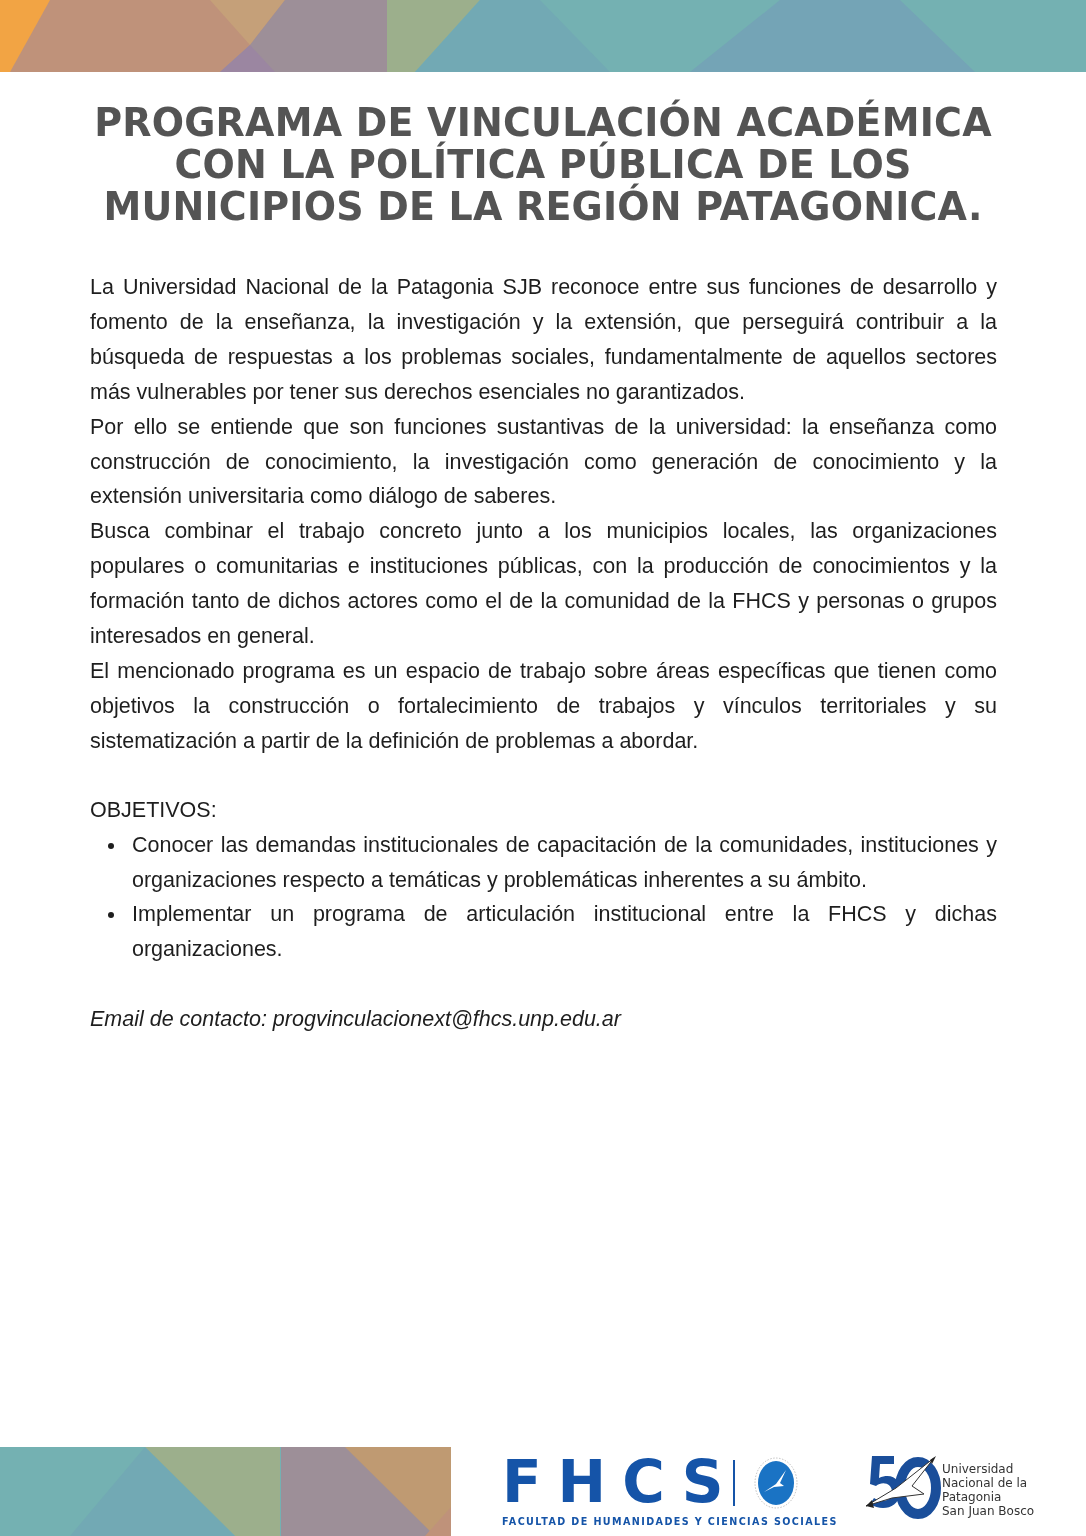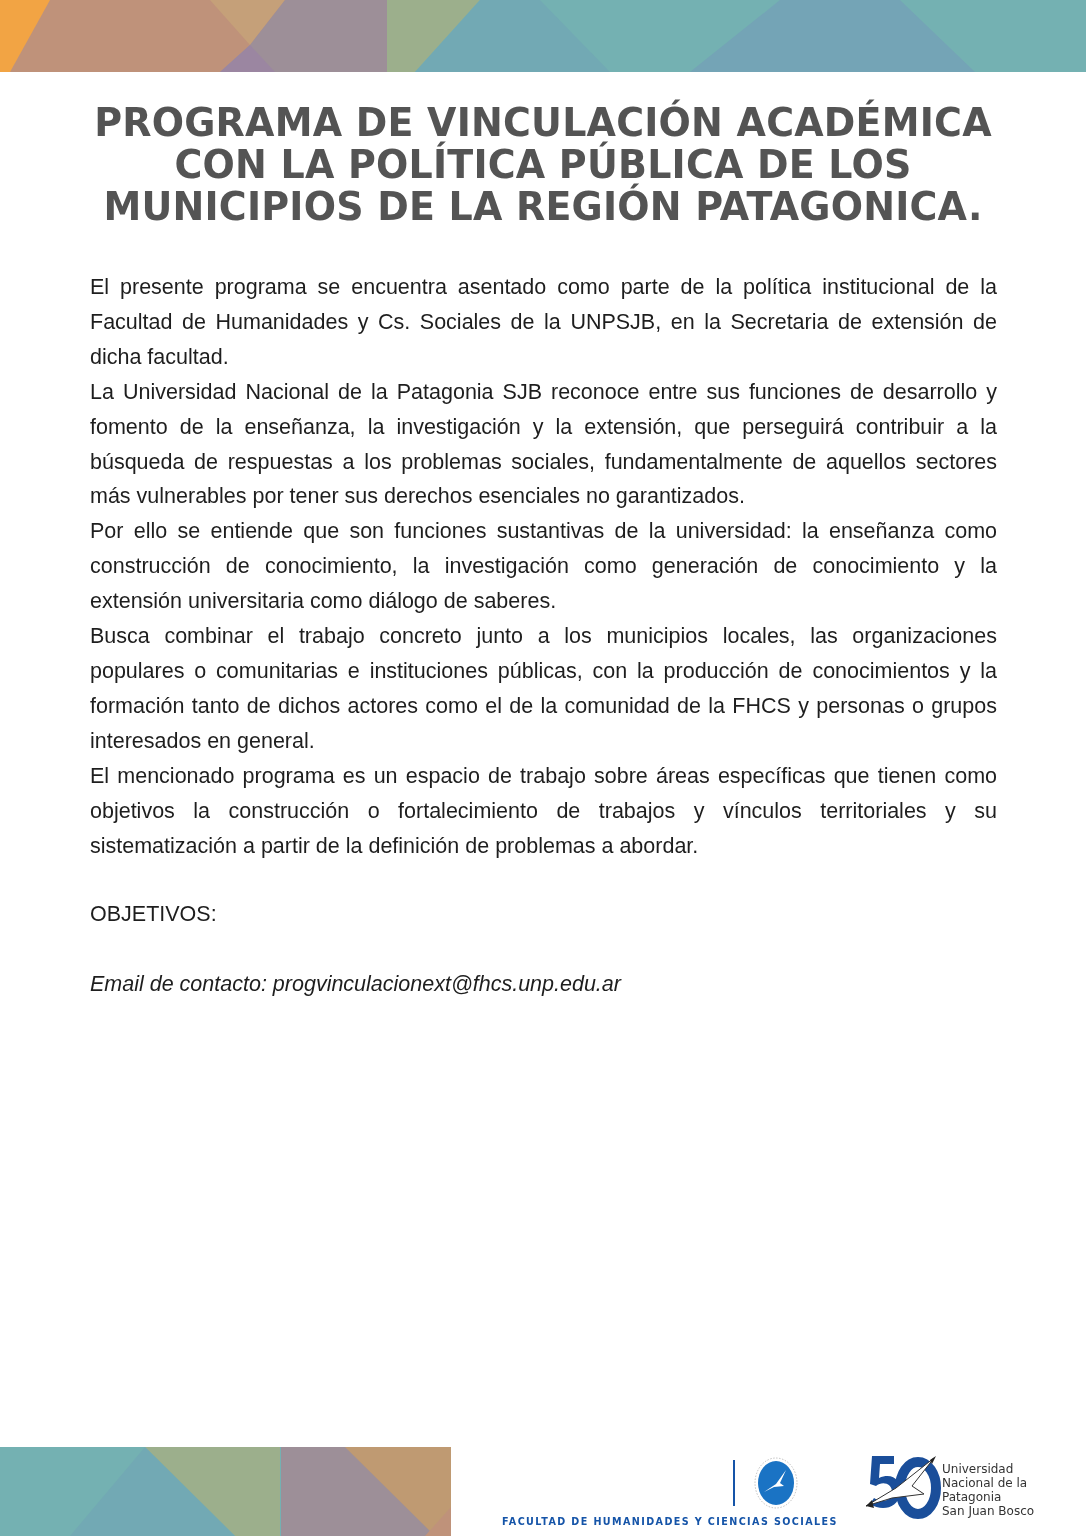--- a/index.html
+++ b/index.html
@@ -73,45 +73,47 @@
   </svg>
 </div>
 
 <div class="title">
   <div>PROGRAMA DE VINCULACIÓN ACADÉMICA</div>
   <div>CON LA POLÍTICA PÚBLICA DE LOS</div>
   <div>MUNICIPIOS DE LA REGIÓN PATAGONICA.</div>
 </div>
 
 <div class="content">
-  <p>El presente programa se encuentra asentado como parte de la política institucional de la Facultad de Humanidades y Cs. Sociales de la UNPSJB, en la Secretaria de extensión de dicha facultad.</p>
   <p>La Universidad Nacional de la Patagonia SJB reconoce entre sus funciones de desarrollo y fomento de la enseñanza, la investigación y la extensión, que perseguirá contribuir a la búsqueda de respuestas a los problemas sociales, fundamentalmente de aquellos sectores más vulnerables por tener sus derechos esenciales no garantizados.</p>
   <p>Por ello se entiende que son funciones sustantivas de la universidad: la enseñanza como construcción de conocimiento, la investigación como generación de conocimiento y la extensión universitaria como diálogo de saberes.</p>
   <p>Busca combinar el trabajo concreto junto a los municipios locales, las organizaciones populares o comunitarias e instituciones públicas, con la producción de conocimientos y la formación tanto de dichos actores como el de la comunidad de la FHCS y personas o grupos interesados en general.</p>
   <p>El mencionado programa es un espacio de trabajo sobre áreas específicas que tienen como objetivos la construcción o fortalecimiento de trabajos y vínculos territoriales y su sistematización a partir de la definición de problemas a abordar.</p>
 
   <p class="objectives-heading">OBJETIVOS:</p>
   <ul class="objectives-list">
+    <li>Conocer las demandas institucionales de capacitación de la comunidades, instituciones y organizaciones respecto a temáticas y problemáticas inherentes a su ámbito.</li>
+    <li>Implementar un programa de articulación institucional entre la FHCS y dichas organizaciones.</li>
   </ul>
 
   <p class="contact">Email de contacto: progvinculacionext@fhcs.unp.edu.ar</p>
 </div>
 
 <div class="bottom-banner">
   <svg width="451" height="89" viewBox="0 0 451 89">
     <rect x="0" y="0" width="451" height="89" fill="#74b1b2"></rect>
     <polygon points="145,0 280,0 280,89 235,89" fill="#9caf8c"></polygon>
     <polygon points="145,0 235,89 70,89" fill="#72a9b4"></polygon>
     <rect x="281" y="0" width="170" height="89" fill="#9d8f98"></rect>
     <polygon points="345,0 451,0 451,89 435,89" fill="#bf9a72"></polygon>
     <polygon points="451,60 451,89 425,89" fill="#bf927a"></polygon>
   </svg>
 </div>
 
 <div class="fhcs-logo">
+  <div class="fhcs-word">FHCS</div>
   <div class="fhcs-divider"></div>
   <svg class="fhcs-emblem" width="44" height="54" viewBox="0 0 44 54">
     <ellipse cx="22" cy="27" rx="18" ry="22" fill="#1a73c4"></ellipse>
     <ellipse cx="22" cy="27" rx="21" ry="25" fill="none" stroke="#999" stroke-width="0.6" stroke-dasharray="1.5 1.5"></ellipse>
     <path d="M10 36 L22 28 L32 14 L26 27 L30 30 L20 31 Z" fill="#ffffff"></path>
   </svg>
   <div class="fhcs-subtitle">FACULTAD DE HUMANIDADES Y CIENCIAS SOCIALES</div>
 </div>
 
 <div class="unp-logo">

